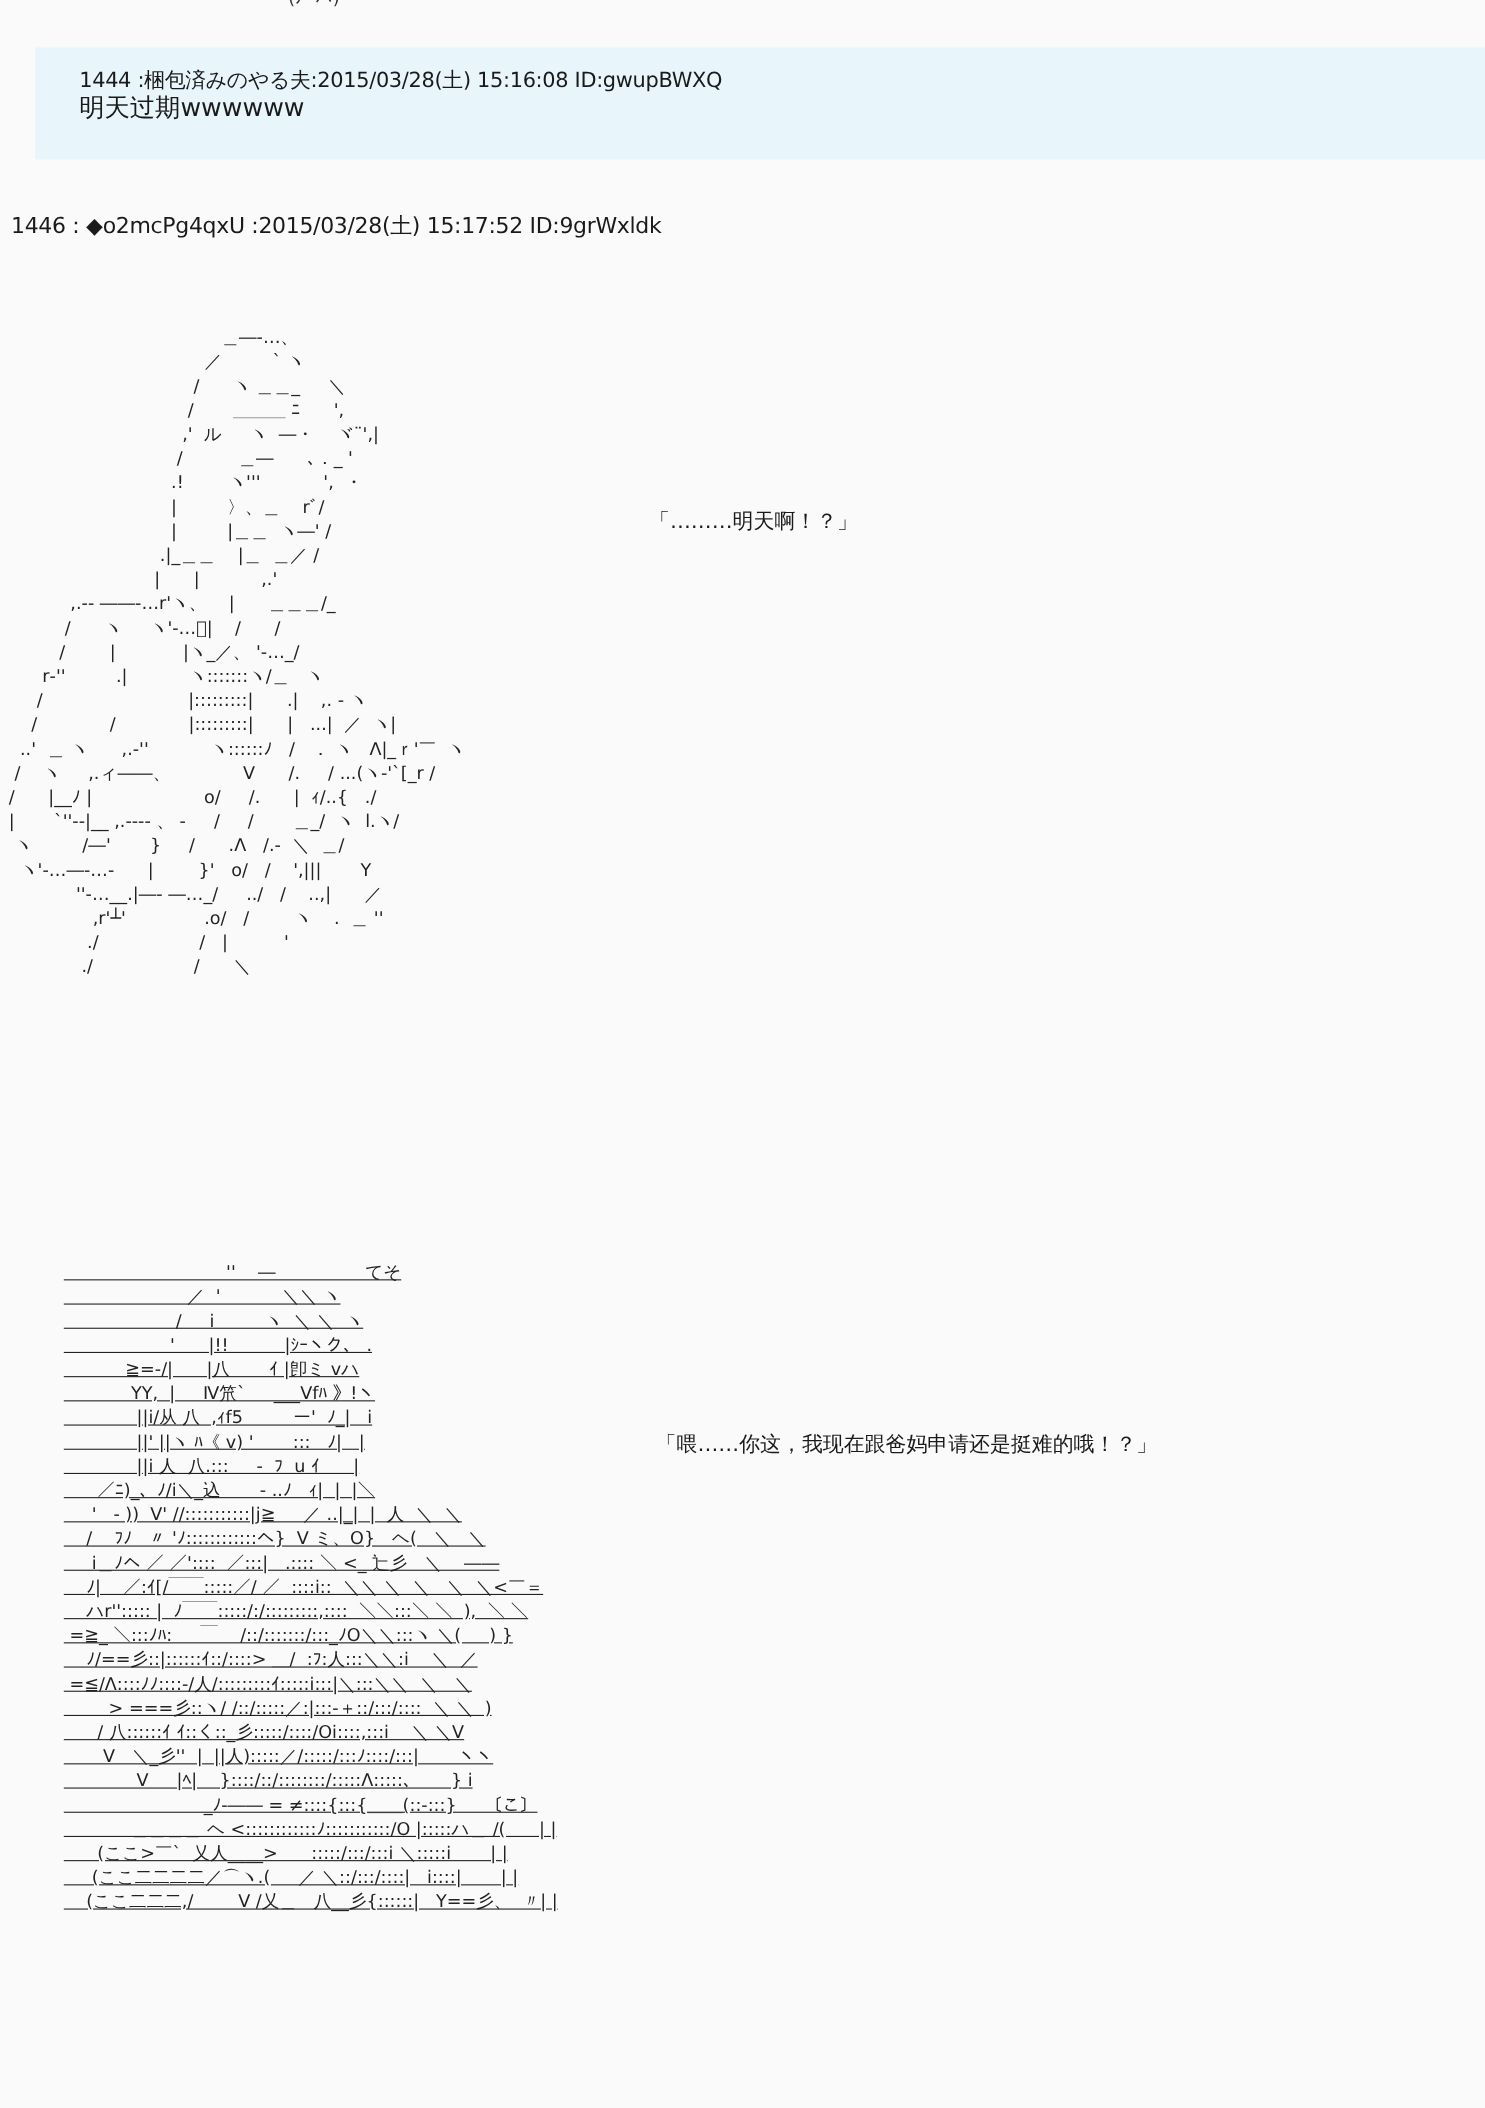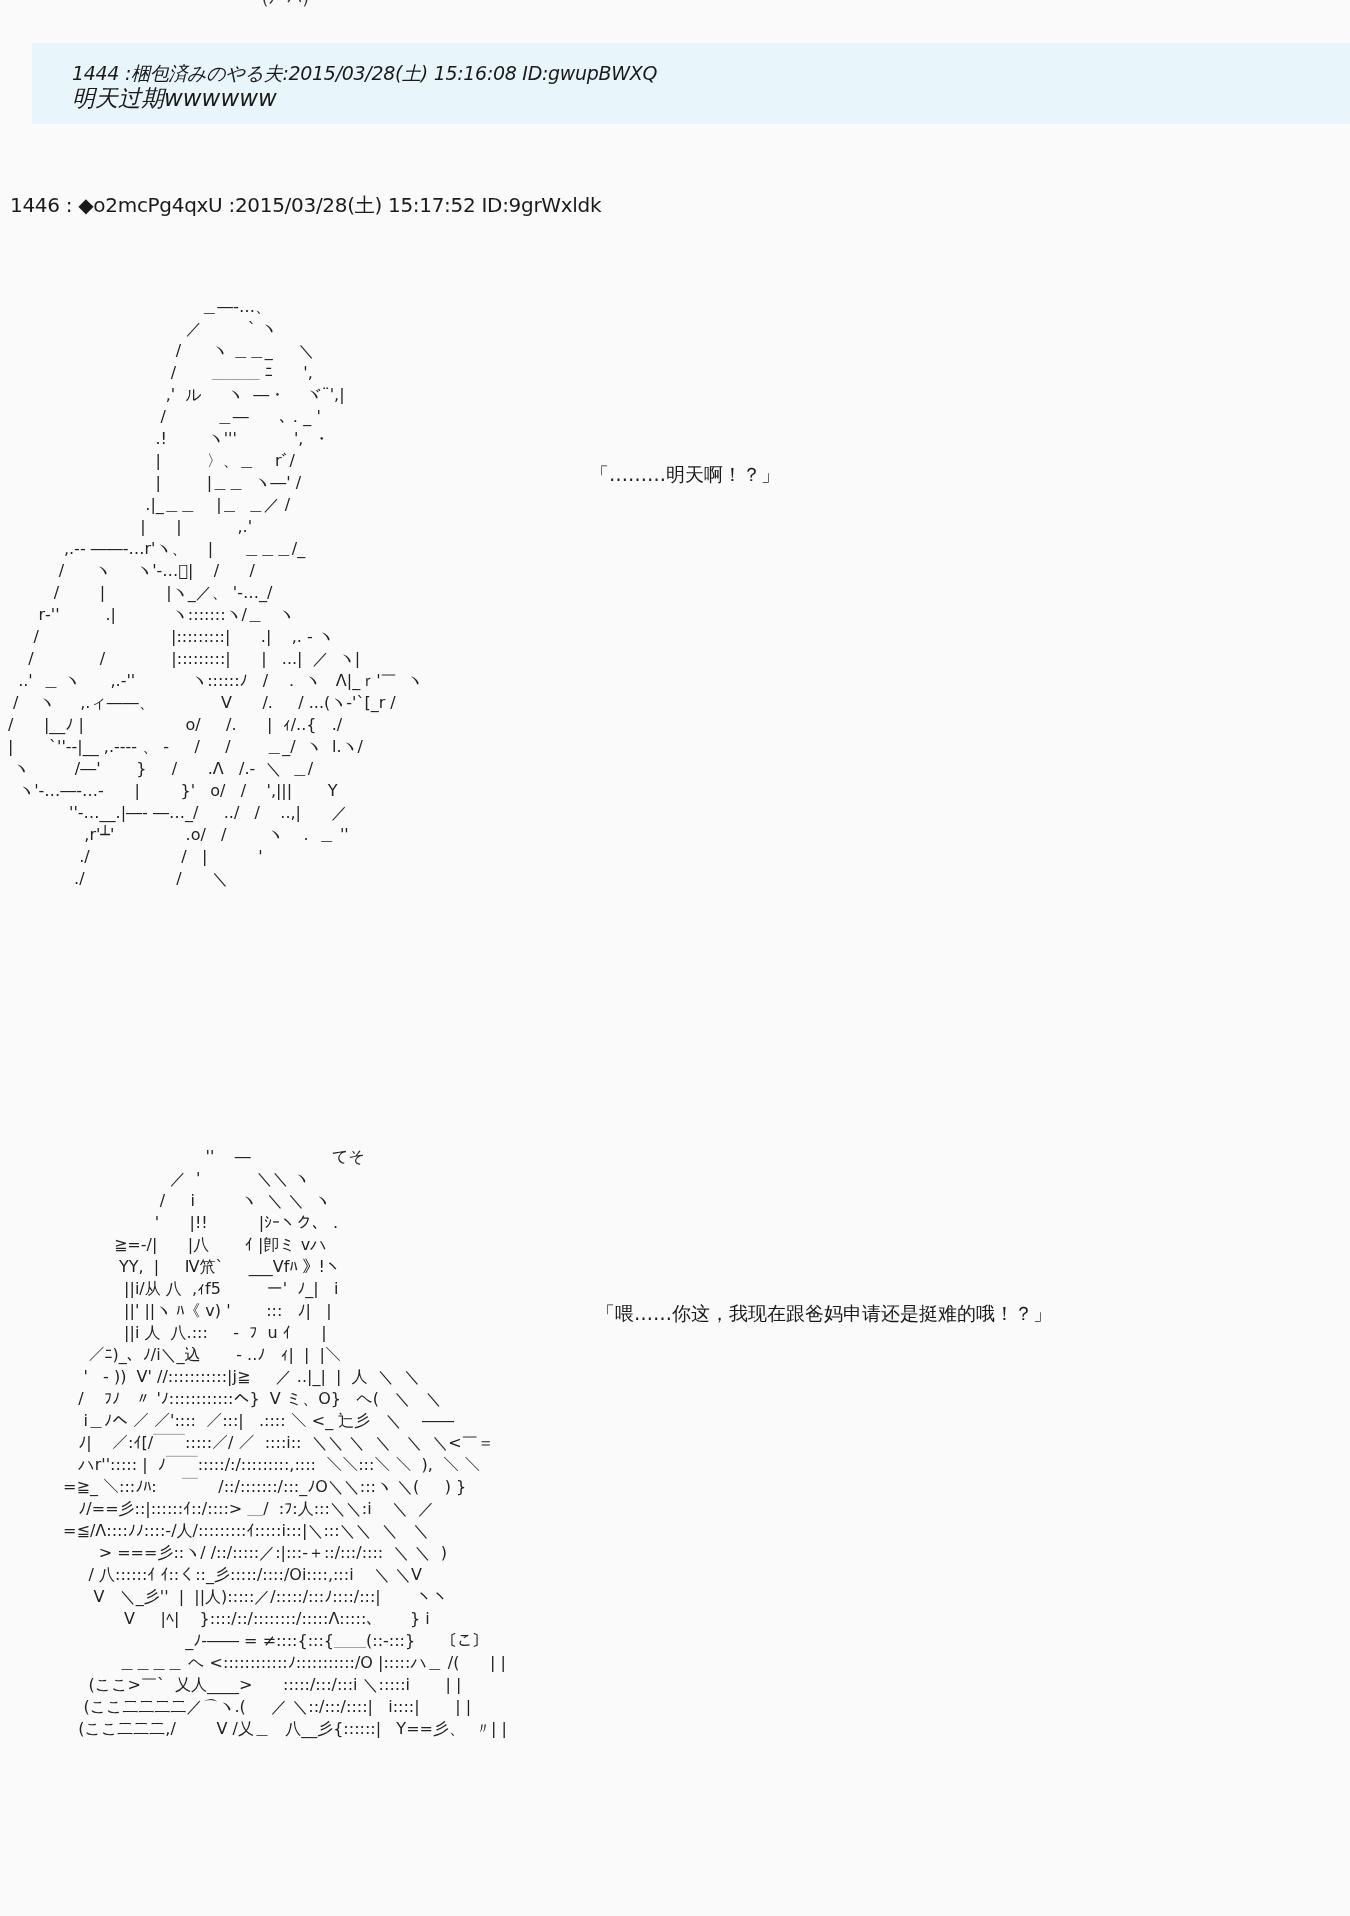--- a/index.html
+++ b/index.html
@@ -22,23 +22,22 @@
       font-size: 16px;
       line-height: 18px;
       white-space: pre;
       color: #333;
     }
     .quote-box {
       position: absolute;
       left: 32px;
       top: 43px;
       width: 1318px;
-      height: 81px;
+      height: 102px;
       background: #e8f6fb;
-      font-style: italic;
     }
     .quote-header {
       position: absolute;
       left: 40px;
       top: 19px;
       font-size: 19px;
       line-height: 22px;
       white-space: nowrap;
       letter-spacing: -0.3px;
     }
@@ -62,21 +61,21 @@
     .aa {
       position: absolute;
       margin: 0;
       font-family: "DejaVu Sans", sans-serif;
       font-size: 16px;
       line-height: 22px;
       white-space: pre;
       color: #222;
     }
     .aa-1 { left: 8px; top: 296px; }
-    .aa-2 { left: 58px; top: 1146px; }
+    .aa-2 { left: 58px; top: 1146px; text-decoration: underline; }
     .dialogue {
       position: absolute;
       font-size: 19px;
       line-height: 22px;
       white-space: nowrap;
     }
     .dialogue-1 { left: 590px; top: 463px; }
     .dialogue-2 { left: 596px; top: 1302px; }
   </style>
 </head>

